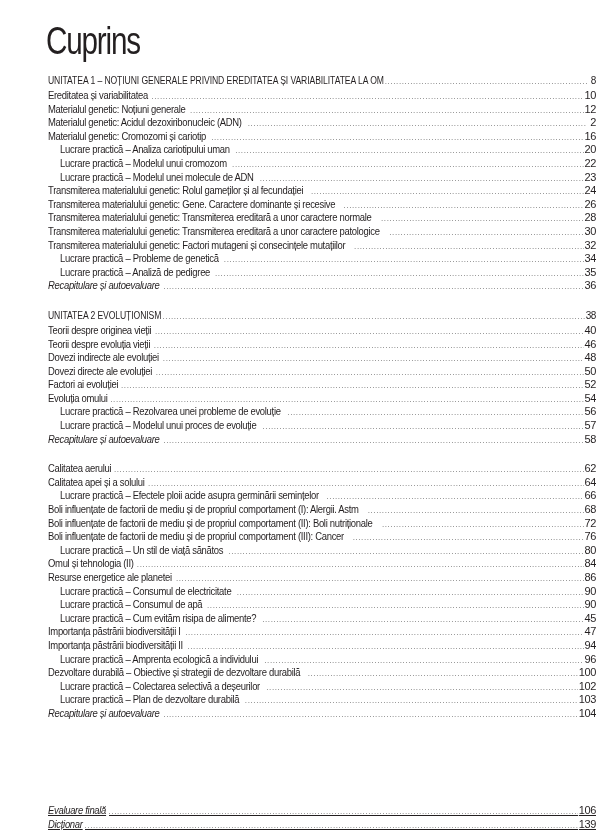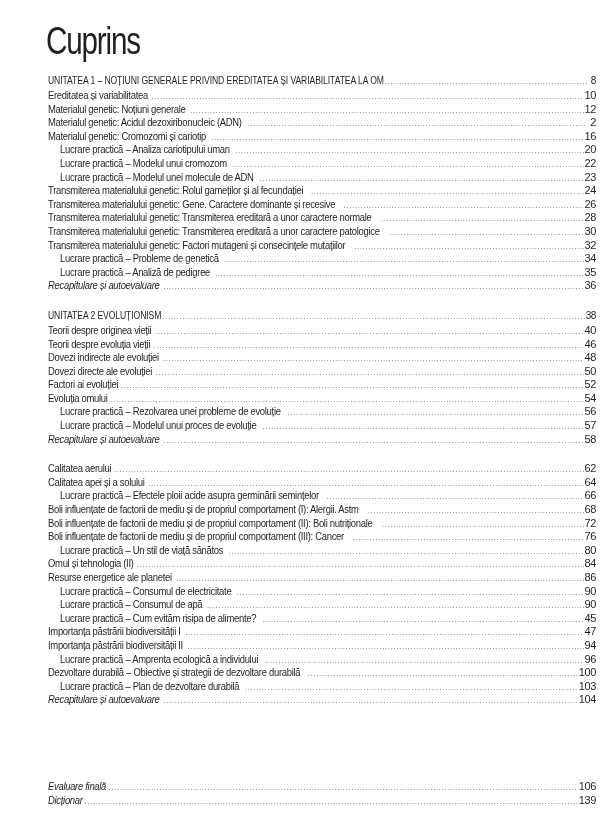--- a/index.html
+++ b/index.html
@@ -16,21 +16,21 @@
       font-size: 11px; white-space: nowrap; overflow: hidden; }
     .row .label { flex: 0 0 auto; transform-origin: left center; letter-spacing: -0.35px; }
     .row .leader { flex: 1 1 auto; overflow: hidden; margin: 0 1px; color: #555;
       font-size: 8px; letter-spacing: 0.6px; line-height: 13.6px; }
     .row .leader::before { content: "................................................................................................................................................................................................................................................................................................................................................"; }
     .row .page { flex: 0 0 auto; text-align: right; min-width: 8px; letter-spacing: -0.4px; }
     .row.heading { font-weight: normal; font-size: 10px; height: 14px; line-height: 14px; margin-bottom: 1px; }
     .row.heading .label { letter-spacing: -0.1px; }
     .row.sub .label { padding-left: 14px; }
     .row.italic .label { font-style: italic; }
-    .tail { position: absolute; left: 48px; top: 780px; width: 548px; }
+    .tail { position: absolute; left: 48px; top: 804px; width: 548px; text-decoration: underline; }
   </style>
 </head>
 <body>
 
 <h1 class="page-title">Cuprins</h1>
 
 <div class="toc" id="toc">
     <div class="section">
       <div class="row heading">
         <span class="label" style="display: inline-block; transform: scaleX(0.86); margin-right: -54.74px;">UNITATEA 1 – NOȚIUNI GENERALE PRIVIND EREDITATEA ȘI VARIABILITATEA LA OM</span>
@@ -240,20 +240,25 @@
         <span class="label" style="display: inline-block; transform: scaleX(0.86); margin-right: -29.12px;">Lucrare practică – Amprenta ecologică a individului</span>
         <span class="leader"></span>
         <span class="page">96</span>
       </div>
       <div class="row main">
         <span class="label" style="display: inline-block; transform: scaleX(0.86); margin-right: -34.58px;">Dezvoltare durabilă – Obiective și strategii de dezvoltare durabilă</span>
         <span class="leader"></span>
         <span class="page">100</span>
       </div>
       <div class="row sub">
+        <span class="label" style="display: inline-block; transform: scaleX(0.86); margin-right: -29.26px;">Lucrare practică – Colectarea selectivă a deșeurilor</span>
+        <span class="leader"></span>
+        <span class="page">102</span>
+      </div>
+      <div class="row sub">
         <span class="label" style="display: inline-block; transform: scaleX(0.86); margin-right: -26.46px;">Lucrare practică – Plan de dezvoltare durabilă</span>
         <span class="leader"></span>
         <span class="page">103</span>
       </div>
       <div class="row italic">
         <span class="label" style="display: inline-block; transform: scaleX(0.86); margin-right: -15.26px;">Recapitulare și autoevaluare</span>
         <span class="leader"></span>
         <span class="page">104</span>
       </div>
     </div>

